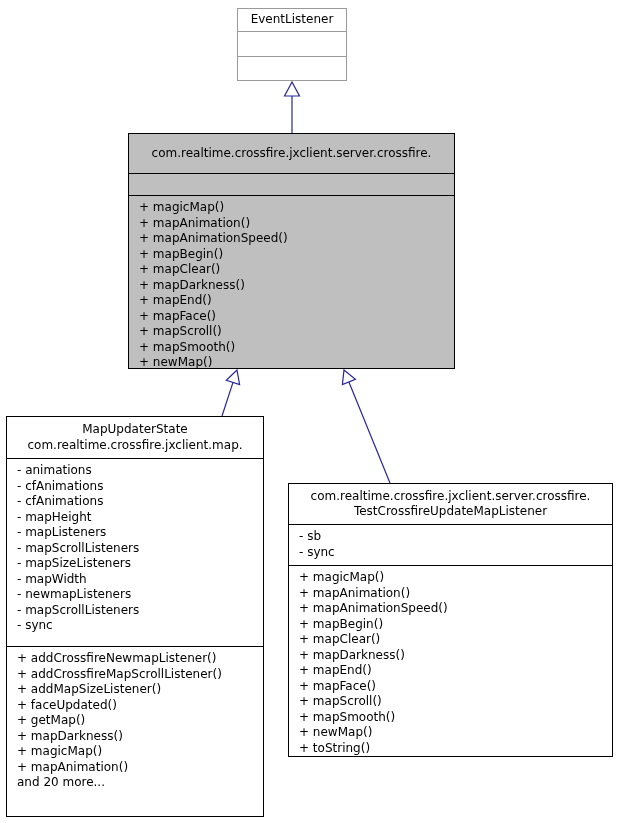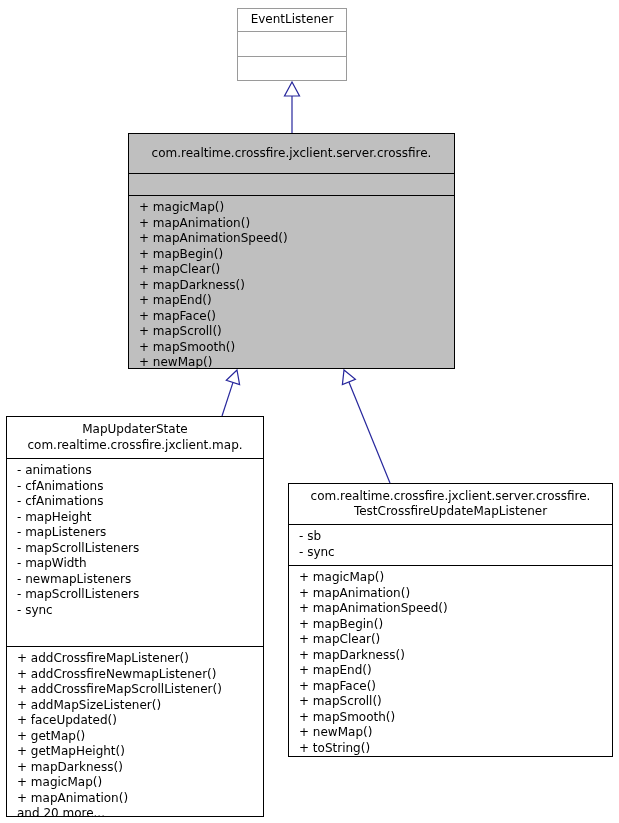--- a/index.html
+++ b/index.html
@@ -102,33 +102,32 @@
       <div>MapUpdaterState</div>
       <div>com.realtime.crossfire.jxclient.map.</div>
     </div>
     <div class="compartment" style="height:188px;">
         <div class="member-line">- animations</div>
         <div class="member-line">- cfAnimations</div>
         <div class="member-line">- cfAnimations</div>
         <div class="member-line">- mapHeight</div>
         <div class="member-line">- mapListeners</div>
         <div class="member-line">- mapScrollListeners</div>
+        <div class="member-line">- mapSizeListeners</div>
         <div class="member-line">- mapWidth</div>
         <div class="member-line">- newmapListeners</div>
         <div class="member-line">- mapScrollListeners</div>
         <div class="member-line">- sync</div>
       </div>
     <div class="compartment grow">
-        <div class="member-line">+ addCrossfireMapListener()</div>
         <div class="member-line">+ addCrossfireNewmapListener()</div>
         <div class="member-line">+ addCrossfireMapScrollListener()</div>
         <div class="member-line">+ addMapSizeListener()</div>
         <div class="member-line">+ faceUpdated()</div>
         <div class="member-line">+ getMap()</div>
-        <div class="member-line">+ getMapHeight()</div>
         <div class="member-line">+ mapDarkness()</div>
         <div class="member-line">+ magicMap()</div>
         <div class="member-line">+ mapAnimation()</div>
         <div class="member-line">and 20 more...</div>
       </div>
   </div>
 
   <div class="uml-box" style="left:288px;top:483px;width:325px;height:274px;">
     <div class="uml-title" style="height:40px;">
       <div>com.realtime.crossfire.jxclient.server.crossfire.</div>

